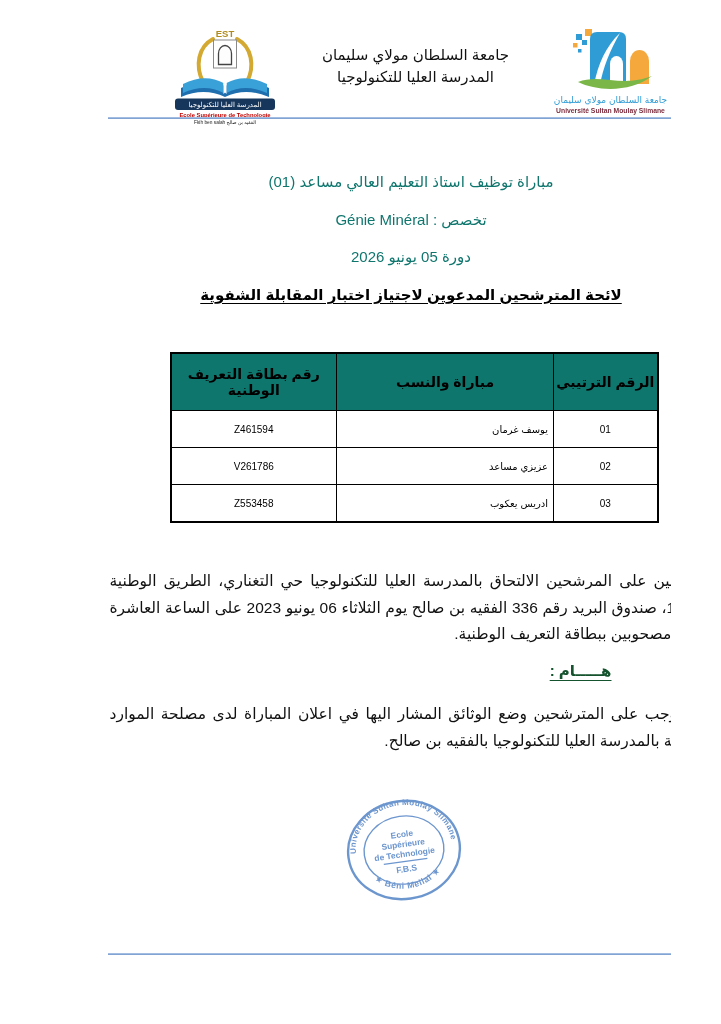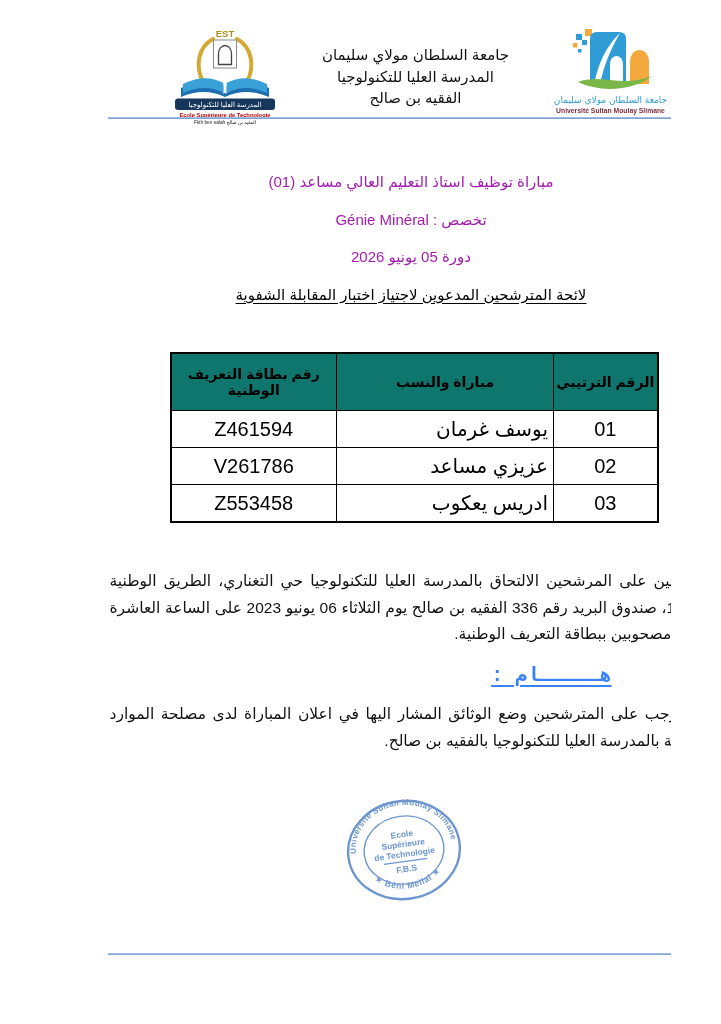--- a/index.html
+++ b/index.html
@@ -16,45 +16,45 @@
   .usms-logo{position:absolute;left:487px;top:26px;width:146px;text-align:center;}
   .usms-caption-ar{font-size:9px;color:#2f9cd6;direction:rtl;line-height:11px;margin-top:1px;
     font-family:"DejaVu Sans",sans-serif;}
   .usms-caption-fr{font-size:6.8px;color:#7d2e3f;font-weight:bold;line-height:9px;}
   .rule{position:absolute;left:57px;width:606px;height:2px;
     background:linear-gradient(#b3c9e8,#6f97cd);}
   .rule-top{top:117px;}
   .rule-bottom{top:953px;}
   
   .titles{position:absolute;top:172px;left:60px;width:601px;text-align:center;direction:rtl;}
-  .titles .t-line{font-size:15px;line-height:19px;margin-bottom:18.5px;color:#a21caf;}
-  .titles .list-title{font-size:15px;font-weight:normal;text-decoration:underline;
+  .titles .t-line{font-size:15px;line-height:19px;margin-bottom:18.5px;color:#0f766e;}
+  .titles .list-title{font-size:15px;font-weight:bold;text-decoration:underline;
     text-underline-offset:3px;color:#000;}
   
   .cand-table-wrap{position:absolute;left:119px;top:352px;width:487px;}
   table.cand{border-collapse:collapse;width:100%;direction:rtl;table-layout:fixed;}
   table.cand th,table.cand td{border:1.5px solid #000;}
   table.cand{border:2px solid #000;}
   table.cand th{
     background:#0f766e;font-size:14px;font-weight:bold;height:54px;
     text-align:center;vertical-align:middle;color:#000;
   }
-  table.cand td{height:34px;font-size:20px;text-align:center;vertical-align:middle;color:#000;}
+  table.cand td{height:34px;font-size:10px;text-align:center;vertical-align:middle;color:#000;}
   table.cand td.name-cell{text-align:right;padding-right:5px;padding-left:15px;}
   col.c-no{width:104px;} col.c-name{width:217px;} col.c-cin{width:166px;}
   
   .body-par{
     position:absolute;left:59px;width:603px;direction:rtl;text-align:justify;
     font-size:15.5px;line-height:26.5px;color:#111;text-indent:26px;
   }
   .par-1{top:548px;margin-top:20px;}
   .par-2{top:701px;}
   .important-label{
-    position:absolute;top:662px;right:59px;direction:rtl;font-size:20px;font-weight:bold;
-    text-decoration:underline;text-underline-offset:4px;color:#3b82f6;font-family:Liberation Mono, monospace;
+    position:absolute;top:662px;right:59px;direction:rtl;font-size:15px;font-weight:bold;
+    text-decoration:underline;text-underline-offset:4px;color:#14532d;
   }
   
   .stamp{position:absolute;left:293px;top:797px;width:120px;height:106px;opacity:.82;}
   
   .footer-text{
     position:absolute;top:963px;left:40px;width:641px;text-align:center;direction:rtl;
     font-size:12.5px;color:#111;
   }
 </style>
 </head>
@@ -76,21 +76,20 @@
       <rect x="14" y="72.5" width="100" height="11.5" rx="3" fill="#16365c"></rect>
       <text x="64" y="81" text-anchor="middle" font-size="7" fill="#ffffff">المدرسة العليا للتكنولوجيا</text>
       <text x="64" y="91" text-anchor="middle" font-size="5.8" font-weight="bold" fill="#c00000">Ecole Supérieure de Technologie</text>
       <text x="64" y="98" text-anchor="middle" font-size="4.8" fill="#222222">Fkih ben salah الفقيه بن صالح</text>
     </svg>
   </div>
 
   <div class="header-center">
     <div>جامعة السلطان مولاي سليمان</div>
     <div>المدرسة العليا للتكنولوجيا</div>
-    <div>الفقيه بن صالح</div>
   </div>
 
   <div class="usms-logo">
     <svg viewBox="0 0 146 64" width="146" height="64">
       <rect x="38" y="8" width="6" height="6" fill="#2f9cd6"></rect>
       <rect x="47" y="3" width="7" height="7" fill="#f5a83c"></rect>
       <rect x="56" y="9" width="5" height="5" fill="#2f9cd6"></rect>
       <rect x="35" y="17" width="4.5" height="4.5" fill="#f5a83c"></rect>
       <rect x="44" y="14" width="5" height="5" fill="#2f9cd6"></rect>
       <rect x="53" y="17" width="4" height="4" fill="#f5a83c"></rect>

